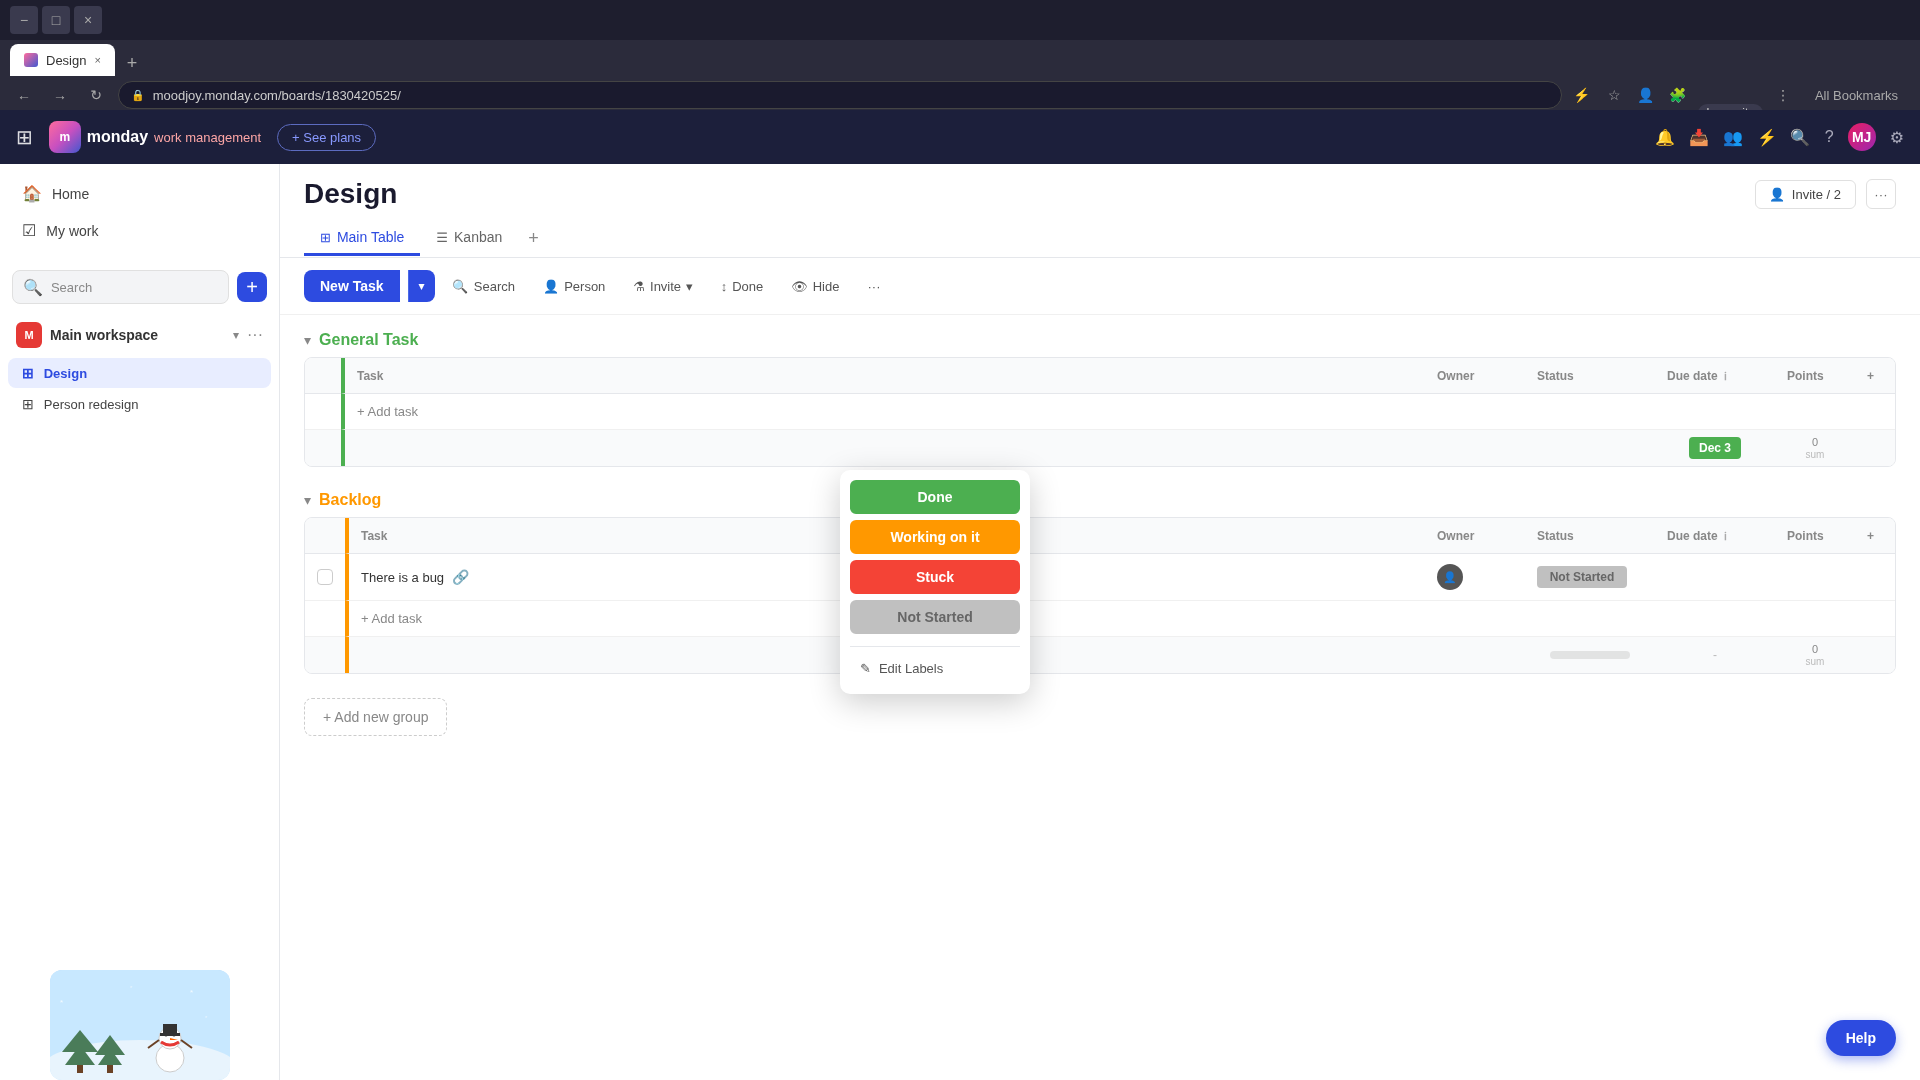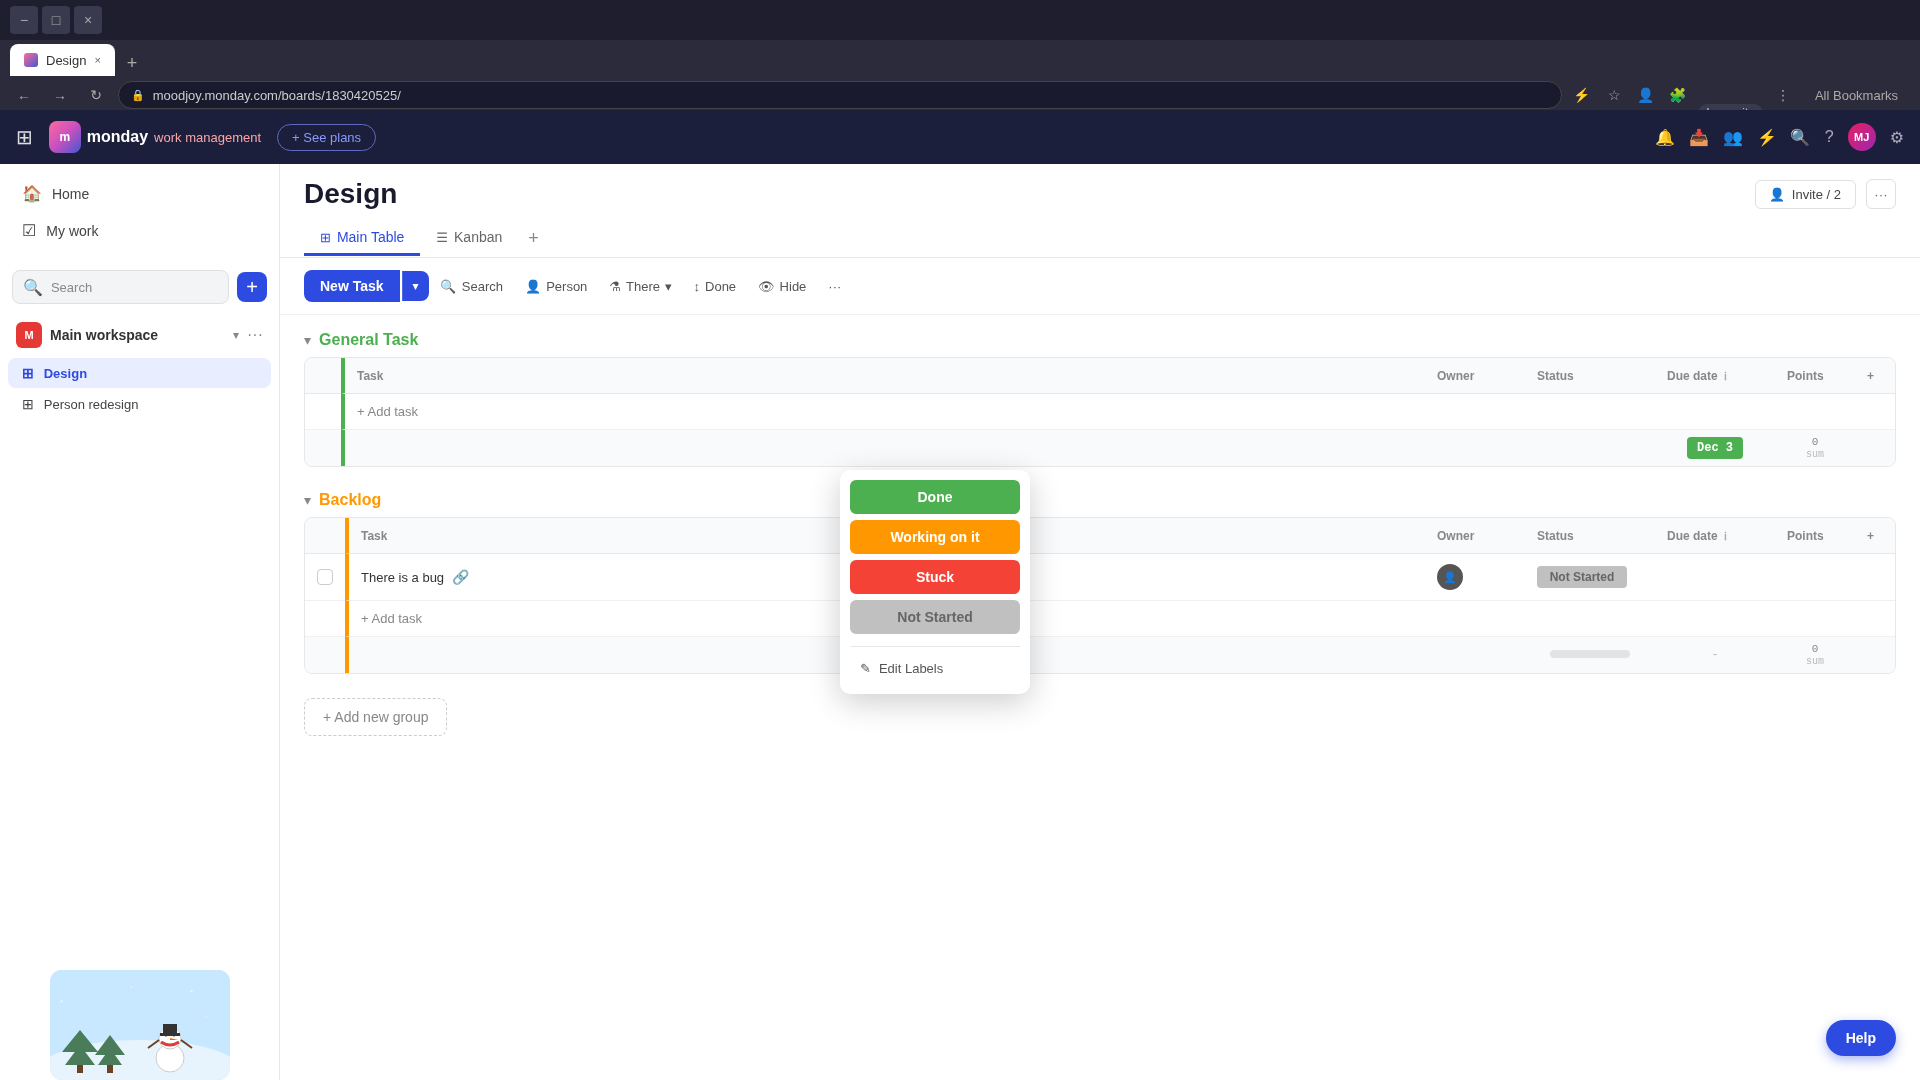--- a/index.html
+++ b/index.html
@@ -184,21 +184,21 @@
       font-size: 16px;
       cursor: pointer;
       display: flex; align-items: center;
     }
     .avatar-circle {
       width: 28px; height: 28px;
       background: linear-gradient(135deg, #e91e63, #9c27b0);
       border-radius: 50%;
       display: flex; align-items: center; justify-content: center;
       color: #fff;
-      font-size: 11px;
+      font-size: 14px;
       font-weight: bold;
       cursor: pointer;
     }
 
     
     .main-content {
       display: flex;
       flex: 1;
       overflow: hidden;
     }
@@ -369,22 +369,21 @@
     .board-tab-icon { font-size: 13px; }
     .add-view-btn {
       padding: 8px 10px;
       color: #888;
       cursor: pointer;
       font-size: 18px;
     }
 
     .board-toolbar {
       display: flex;
-      align-items: center;
-      gap: 2px;
+      gap: 8px;
       padding: 12px 24px;
       background: #fff;
       border-bottom: 1px solid #f0f0f0;
     }
     .new-task-btn {
       background: #2d4be0;
       color: #fff;
       border: none;
       border-radius: 8px 0 0 8px;
       padding: 8px 16px;
@@ -512,21 +511,20 @@
       cursor: pointer;
       padding: 10px 12px;
     }
 
     .sum-row td {
       font-size: 11px;
       color: #888;
       text-align: center;
       background: #f9fafb;
       padding: 6px 12px;
-      font-family: Liberation Mono, monospace;
     }
 
     .left-border-green { border-left: 4px solid #4caf50; }
     .left-border-orange { border-left: 4px solid #ff9800; }
 
     .add-group-btn {
       display: flex;
       align-items: center;
       gap: 8px;
       padding: 10px 18px;
@@ -823,21 +821,21 @@
         <button class="toolbar-btn">
           <span>🔍</span>
           <span>Search</span>
         </button>
         <button class="toolbar-btn">
           <span>👤</span>
           <span>Person</span>
         </button>
         <button class="toolbar-btn">
           <span>⚗</span>
-          <span>There</span>
+          <span>Invite</span>
           <span>▾</span>
         </button>
         <button class="toolbar-btn">
           <span>↕</span>
           <span>Done</span>
         </button>
         <button class="toolbar-btn">
           <span>👁</span>
           <span>Hide</span>
         </button>

